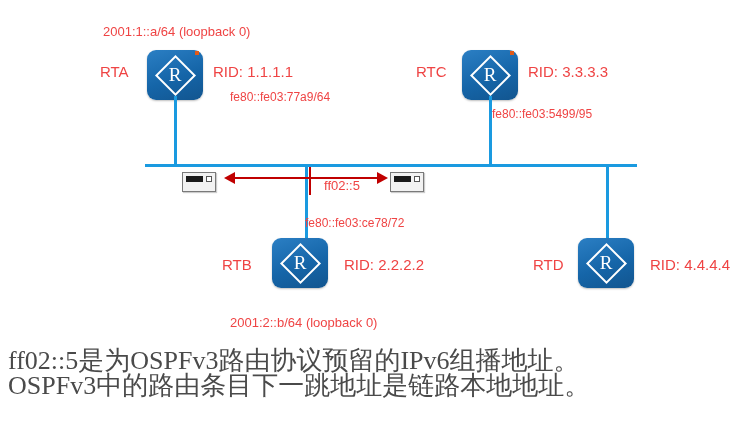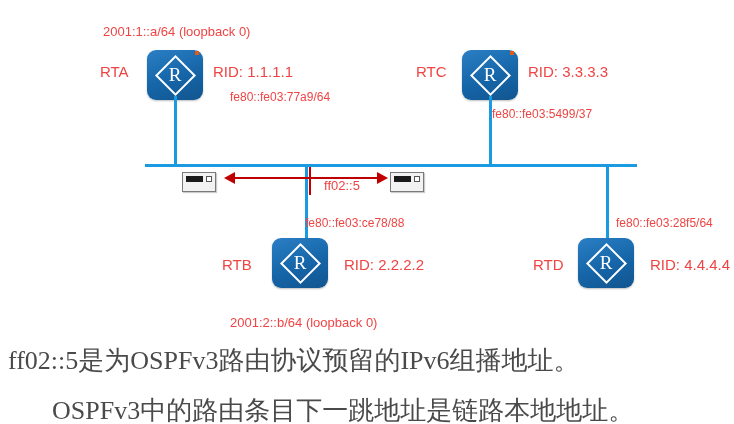--- a/index.html
+++ b/index.html
@@ -157,21 +157,21 @@
   <div class="lbl rt" style="left:416px;top:64px;">RTC</div>
 
   <div class="router" style="left:462px;top:50px;">
     <span class="dot"></span>
     <span class="diamond"></span>
     <span class="rch">R</span>
   </div>
 
   <div class="lbl rt" style="left:528px;top:64px;">RID: 3.3.3.3</div>
 
-  <div class="lbl sm" style="left:492px;top:107px;">fe80::fe03:5499/37</div>
+  <div class="lbl sm" style="left:492px;top:107px;">fe80::fe03:5499/95</div>
 
   <div class="vline" style="left:174px;top:96px;height:70px;"></div>
   <div class="vline" style="left:489px;top:96px;height:70px;"></div>
 
   <div class="hline" style="left:145px;top:164px;width:492px;"></div>
 
   <div class="vline" style="left:305px;top:164px;height:74px;"></div>
   <div class="vline" style="left:606px;top:164px;height:74px;"></div>
 
   <div class="pkt" style="left:182px;top:172px;">
@@ -184,42 +184,41 @@
     <span class="sq"></span>
   </div>
 
   <div class="arrowhead left" style="left:224px;top:172px;"></div>
   <div class="arrowline" style="left:234px;top:177px;width:148px;"></div>
   <div class="arrowhead right" style="left:377px;top:172px;"></div>
   <div class="redtick" style="left:309px;top:167px;height:28px;"></div>
 
   <div class="lbl" style="left:324px;top:178px;text-align:center;">ff02::5</div>
 
-  <div class="lbl sm" style="left:305px;top:216px;">fe80::fe03:ce78/88</div>
+  <div class="lbl sm" style="left:305px;top:216px;">fe80::fe03:ce78/72</div>
 
   <div class="lbl rt" style="left:222px;top:257px;">RTB</div>
 
   <div class="router" style="left:272px;top:238px;">
     <span class="diamond"></span>
     <span class="rch">R</span>
   </div>
 
   <div class="lbl rt" style="left:344px;top:257px;">RID: 2.2.2.2</div>
 
   <div class="lbl" style="left:230px;top:315px;">2001:2::b/64 (loopback 0)</div>
 
-  <div class="lbl sm" style="left:616px;top:216px;">fe80::fe03:28f5/64</div>
 
   <div class="lbl rt" style="left:533px;top:257px;">RTD</div>
 
   <div class="router" style="left:578px;top:238px;">
     <span class="diamond"></span>
     <span class="rch">R</span>
   </div>
 
   <div class="lbl rt" style="left:650px;top:257px;">RID: 4.4.4.4</div>
 
 
   <div class="caption" style="left:8px;top:348px;">ff02::5是为OSPFv3路由协议预留的IPv6组播地址。</div>
-  <div class="caption" style="left:8px;top:398px;margin-left:44px;">OSPFv3中的路由条目下一跳地址是链路本地地址。</div>
+  <div class="caption" style="left:8px;top:373px;">OSPFv3中的路由条目下一跳地址是链路本地地址。</div>
 
 
 </div>
 
 </body></html>

